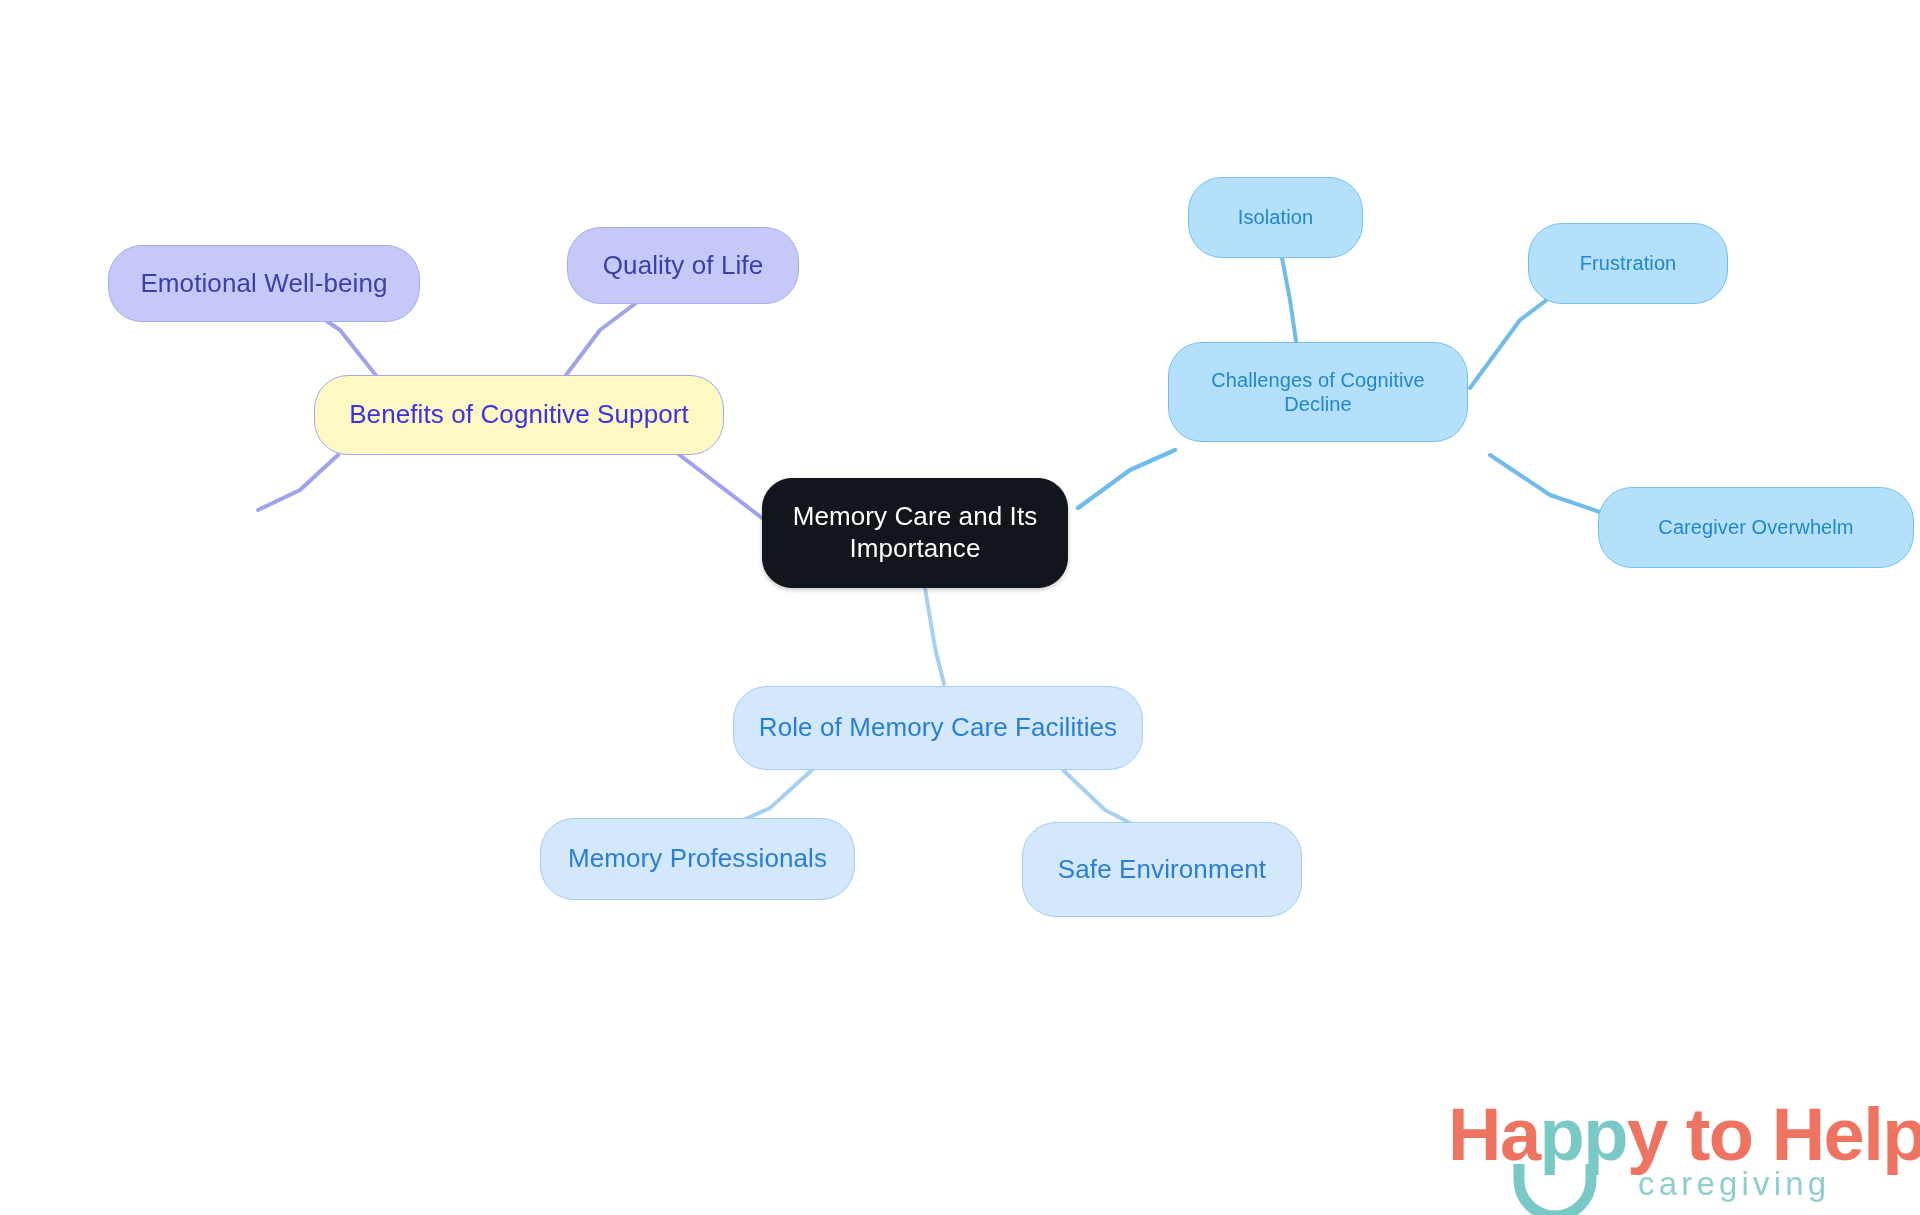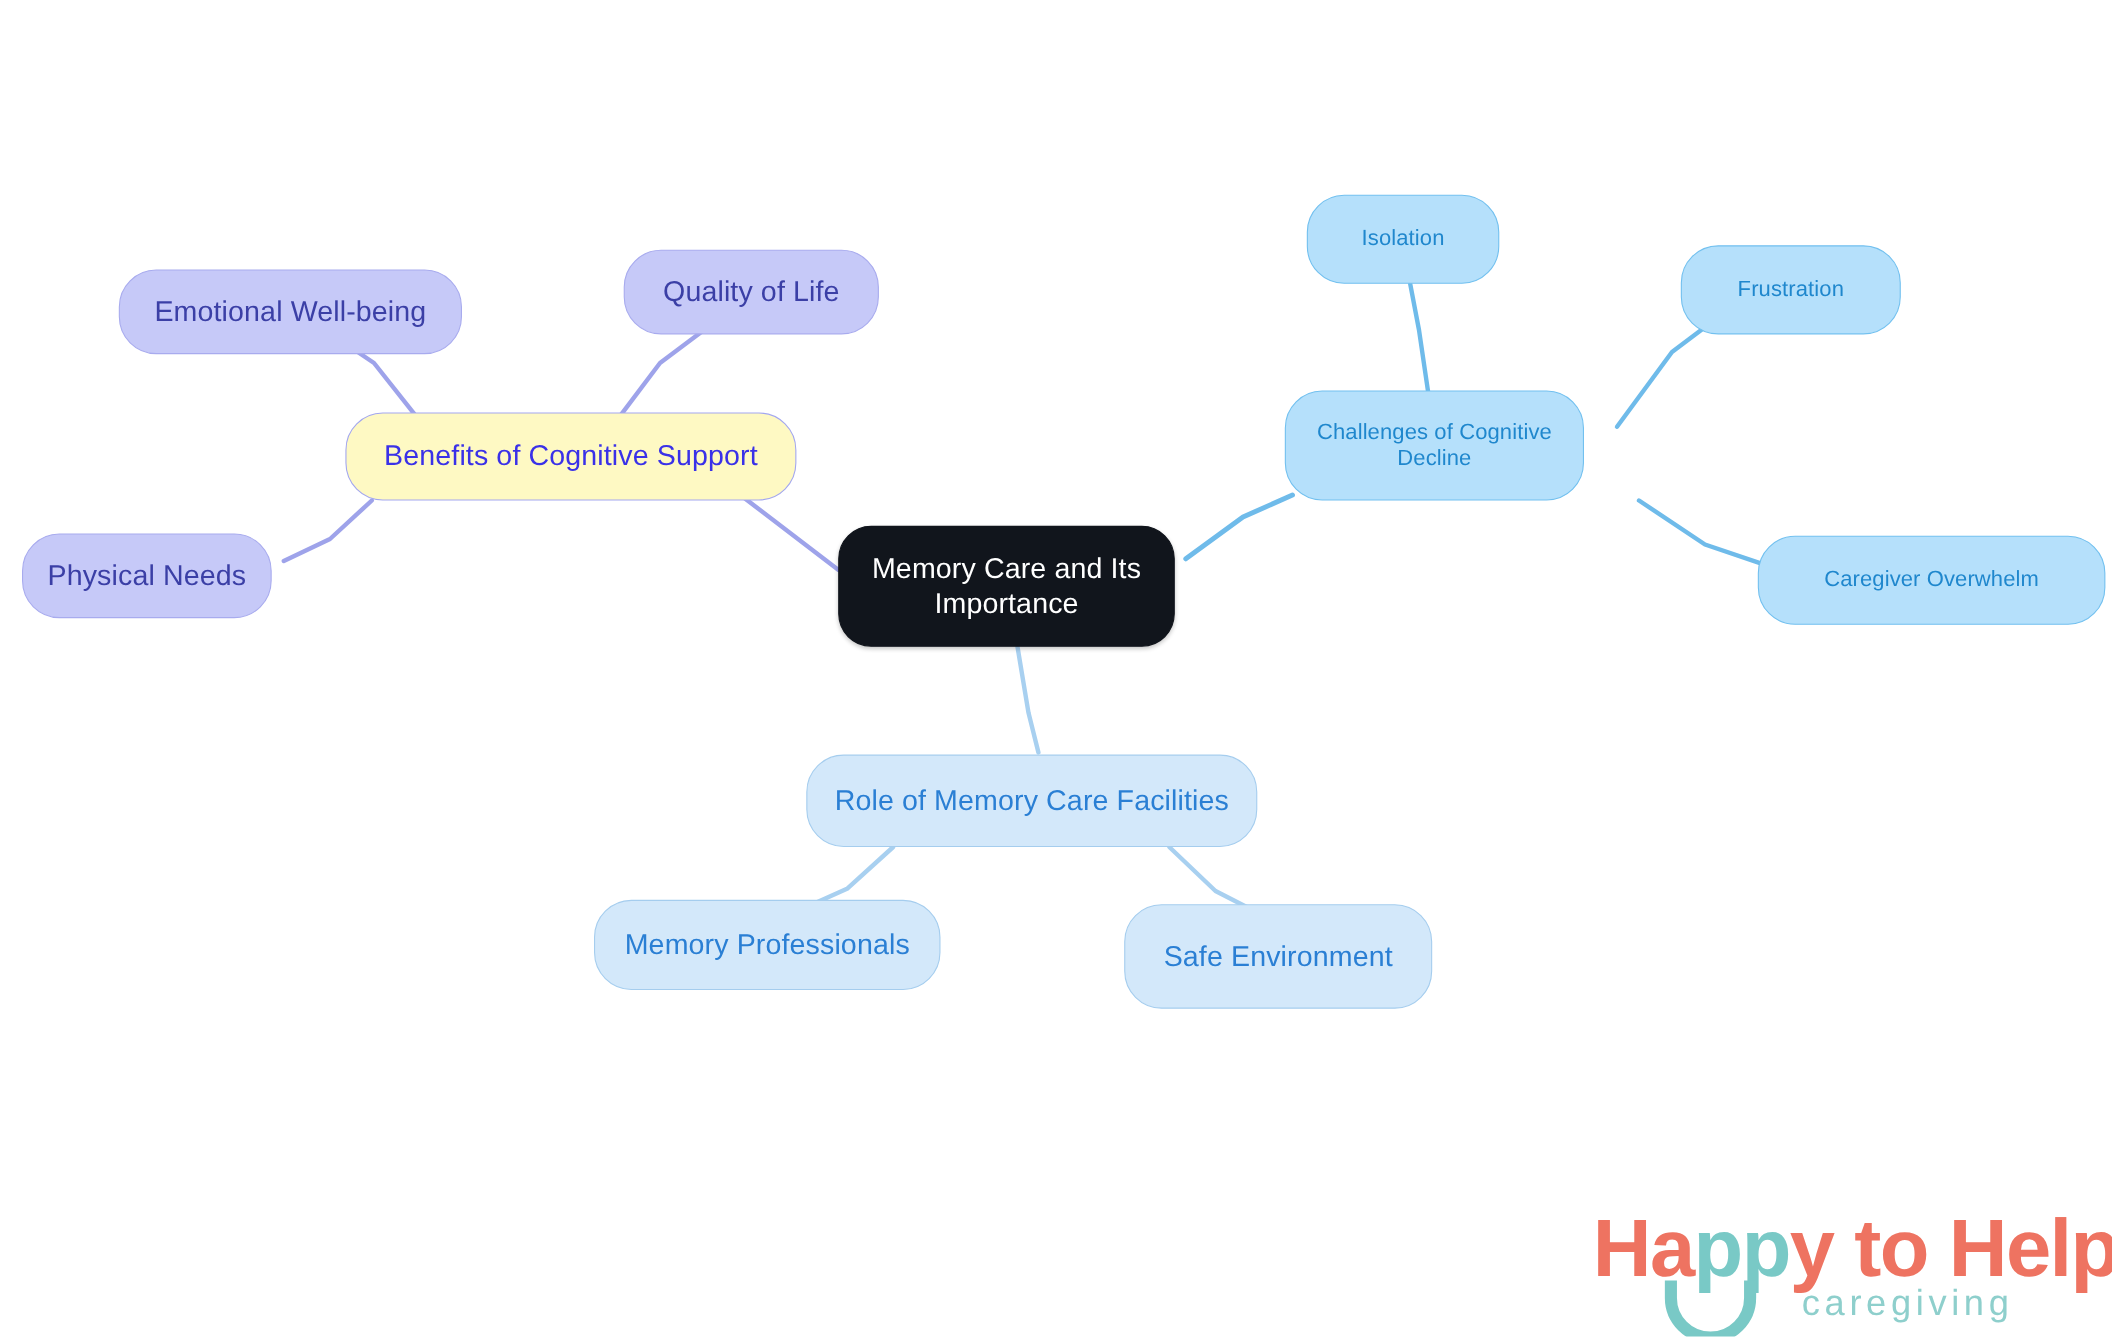--- a/index.html
+++ b/index.html
@@ -150,23 +150,22 @@
 
   <div class="node node-root" style="left:762px; top:478px; width:306px; height:110px;">Memory Care and Its
 Importance</div>
 
   <div class="node node-purple-mid" style="left:314px; top:375px; width:410px; height:80px;">Benefits of Cognitive Support</div>
 
   <div class="node node-purple-light" style="left:108px; top:245px; width:312px; height:77px;">Emotional Well-being</div>
 
   <div class="node node-purple-light" style="left:567px; top:227px; width:232px; height:77px;">Quality of Life</div>
 
-  <div class="node node-purple-light" style="left:20px; top:485px; width:227px; height:77px;">Physical Needs</div>
 
-  <div class="node node-blue-mid" style="left:1168px; top:355px; width:272px; height:100px;">Challenges of Cognitive
+  <div class="node node-blue-mid" style="left:1168px; top:342px; width:300px; height:100px;">Challenges of Cognitive
 Decline</div>
 
   <div class="node node-blue-mid" style="left:1188px; top:177px; width:175px; height:81px;">Isolation</div>
 
   <div class="node node-blue-mid" style="left:1528px; top:223px; width:200px; height:81px;">Frustration</div>
 
   <div class="node node-blue-mid" style="left:1598px; top:487px; width:316px; height:81px;">Caregiver Overwhelm</div>
 
   <div class="node node-blue-light" style="left:733px; top:686px; width:410px; height:84px;">Role of Memory Care Facilities</div>
 

